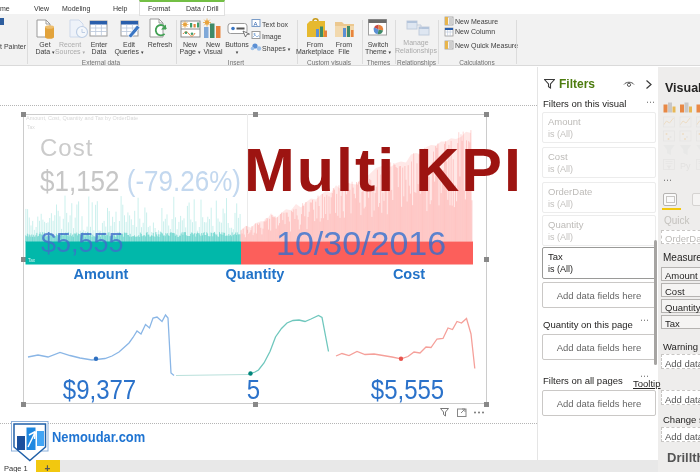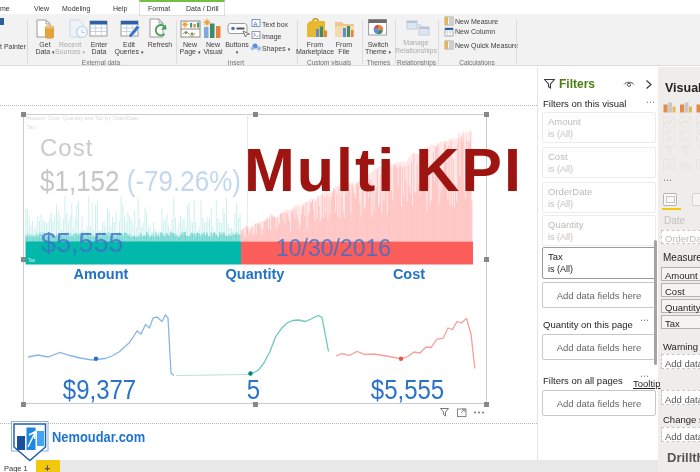--- a/index.html
+++ b/index.html
@@ -199,21 +199,21 @@
   <rect x="25.5" y="241.5" width="215.5" height="23" fill="#01b8aa"></rect>
   <text x="28" y="262" font-size="4.5" fill="#ffffff" fill-opacity="0.85" font-family="Liberation Sans">Tax</text>
   <polygon points="241,241.5 241,230.1 246,225.8 251,227.8 256,223.1 261,221.2 266,221.5 271,213.2 276,218.2 281,213.2 286,209.2 291,210.3 296,203.9 301,207.6 306,202.2 311,198.4 316,199.5 321,194.8 326,190.6 331,193.0 336,185.3 341,189.4 346,182.7 351,183.7 356,184.4 361,179.1 366,177.6 371,172.7 376,168.1 381,166.2 386,165.0 391,166.7 396,163.1 401,161.6 406,162.6 411,154.4 416,153.0 421,154.3 426,147.2 431,144.9 436,145.6 441,141.5 446,141.4 451,138.2 456,139.0 461,136.9 466,131.7 471,133.0 472,241.5" fill="#fd625e" fill-opacity="0.15"></polygon>
   <path d="M241.0 241.5V230.2M242.1 241.5V233.5M243.2 241.5V228.7M244.3 241.5V234.5M245.4 241.5V237.2M246.5 241.5V226.1M247.6 241.5V229.8M248.7 241.5V233.8M249.8 241.5V232.5M250.9 241.5V230.1M252.0 241.5V226.0M253.1 241.5V235.1M254.2 241.5V232.7M255.3 241.5V223.4M256.4 241.5V233.5M257.5 241.5V223.6M258.6 241.5V225.0M259.7 241.5V223.3M260.8 241.5V227.8M261.9 241.5V234.4M263.0 241.5V228.6M264.1 241.5V221.3M265.2 241.5V219.5M266.3 241.5V218.1M267.4 241.5V217.9M268.5 241.5V229.6M269.6 241.5V218.8M270.7 241.5V230.6M271.8 241.5V215.1M272.9 241.5V216.9M274.0 241.5V217.4M275.1 241.5V216.3M276.2 241.5V228.7M277.3 241.5V217.1M278.4 241.5V225.4M279.5 241.5V223.1M280.6 241.5V214.0M281.7 241.5V212.6M282.8 241.5V220.1M283.9 241.5V212.8M285.0 241.5V224.1M286.1 241.5V212.5M287.2 241.5V212.6M288.3 241.5V216.8M289.4 241.5V221.5M290.5 241.5V231.5M291.6 241.5V211.0M292.7 241.5V212.1M293.8 241.5V209.4M294.9 241.5V219.0M296.0 241.5V208.9M297.1 241.5V215.4M298.2 241.5V219.6M299.3 241.5V229.4M300.4 241.5V224.6M301.5 241.5V214.1M302.6 241.5V203.2M303.7 241.5V206.0M304.8 241.5V216.2M305.9 241.5V202.0M307.0 241.5V229.1M308.1 241.5V217.0M309.2 241.5V211.8M310.3 241.5V202.4M311.4 241.5V202.5M312.5 241.5V199.9M313.6 241.5V209.7M314.7 241.5V221.1M315.8 241.5V201.6M316.9 241.5V218.4M318.0 241.5V195.6M319.1 241.5V206.0M320.2 241.5V221.6M321.3 241.5V218.2M322.4 241.5V194.0M323.5 241.5V218.2M324.6 241.5V196.9M325.7 241.5V214.0M326.8 241.5V194.8M327.9 241.5V220.0M329.0 241.5V196.4M330.1 241.5V213.7M331.2 241.5V197.3M332.3 241.5V193.1M333.4 241.5V188.0M334.5 241.5V189.6M335.6 241.5V212.9M336.7 241.5V193.9M337.8 241.5V215.8M338.9 241.5V185.3M340.0 241.5V217.9M341.1 241.5V195.9M342.2 241.5V187.9M343.3 241.5V211.3M344.4 241.5V217.6M345.5 241.5V187.1M346.6 241.5V194.3M347.7 241.5V189.2M348.8 241.5V182.8M349.9 241.5V189.8M351.0 241.5V213.4M352.1 241.5V181.7M353.2 241.5V187.6M354.3 241.5V193.8M355.4 241.5V198.2M356.5 241.5V182.0M357.6 241.5V184.6M358.7 241.5V181.6M359.8 241.5V202.6M360.9 241.5V215.1M362.0 241.5V191.9M363.1 241.5V190.2M364.2 241.5V208.4M365.3 241.5V206.8M366.4 241.5V175.3M367.5 241.5V181.9M368.6 241.5V197.8M369.7 241.5V178.9M370.8 241.5V180.1M371.9 241.5V216.9M373.0 241.5V189.6M374.1 241.5V210.5M375.2 241.5V192.9M376.3 241.5V186.8M377.4 241.5V169.6M378.5 241.5V206.9M379.6 241.5V203.0M380.7 241.5V174.6M381.8 241.5V212.8M382.9 241.5V192.6M384.0 241.5V200.9M385.1 241.5V166.7M386.2 241.5V188.1M387.3 241.5V214.3M388.4 241.5V179.3M389.5 241.5V170.6M390.6 241.5V162.4M391.7 241.5V189.9M392.8 241.5V200.0M393.9 241.5V163.2M395.0 241.5V164.9M396.1 241.5V167.1M397.2 241.5V168.0M398.3 241.5V187.1M399.4 241.5V166.2M400.5 241.5V166.0M401.6 241.5V206.8M402.7 241.5V167.6M403.8 241.5V196.3M404.9 241.5V166.0M406.0 241.5V179.8M407.1 241.5V201.5M408.2 241.5V165.2M409.3 241.5V185.7M410.4 241.5V193.6M411.5 241.5V161.5M412.6 241.5V205.2M413.7 241.5V153.2M414.8 241.5V192.1M415.9 241.5V192.8M417.0 241.5V163.3M418.1 241.5V184.1M419.2 241.5V154.4M420.3 241.5V193.8M421.4 241.5V154.9M422.5 241.5V154.8M423.6 241.5V167.8M424.7 241.5V147.8M425.8 241.5V157.0M426.9 241.5V211.1M428.0 241.5V191.1M429.1 241.5V176.9M430.2 241.5V204.2M431.3 241.5V200.3M432.4 241.5V162.3M433.5 241.5V151.6M434.6 241.5V181.6M435.7 241.5V146.1M436.8 241.5V147.9M437.9 241.5V143.5M439.0 241.5V205.4M440.1 241.5V178.1M441.2 241.5V193.1M442.3 241.5V175.4M443.4 241.5V170.2M444.5 241.5V143.9M445.6 241.5V141.3M446.7 241.5V161.4M447.8 241.5V199.9M448.9 241.5V144.9M450.0 241.5V205.3M451.1 241.5V140.9M452.2 241.5V205.6M453.3 241.5V159.3M454.4 241.5V207.1M455.5 241.5V185.3M456.6 241.5V201.3M457.7 241.5V143.1M458.8 241.5V132.2M459.9 241.5V176.5M461.0 241.5V134.3M462.1 241.5V140.8M463.2 241.5V131.6M464.3 241.5V190.4M465.4 241.5V199.4M466.5 241.5V140.4M467.6 241.5V173.5M468.7 241.5V141.2M469.8 241.5V142.5M470.9 241.5V130.1M472.0 241.5V200.3" stroke="#fd625e" stroke-opacity="0.4" stroke-width="0.65" fill="none"></path>
   <rect x="241" y="241.5" width="232" height="23" fill="#fc5f5b"></rect>
 </svg>
 
 <div class="abs" style="left:211px;top:134.5px;font-size:61px;font-weight:bold;color:#9d1411;letter-spacing:2px;margin-left:33px;">Multi KPI</div>
 
 <div class="abs" style="left:41px;top:227.5px;font-size:27px;color:#3f6ecb;opacity:0.8;">$5,555</div>
-<div class="abs" style="left:276px;top:235px;font-size:23px;color:#2e6fd0;opacity:0.78;">10/30/2016</div>
+<div class="abs" style="left:276px;top:224px;font-size:34px;color:#2e6fd0;opacity:0.78;">10/30/2016</div>
 
 <div class="abs" style="left:24px;top:265.5px;width:154px;text-align:center;font-size:14.5px;font-weight:bold;color:#2273c8;">Amount</div>
 <div class="abs" style="left:178px;top:265.5px;width:154px;text-align:center;font-size:14.5px;font-weight:bold;color:#2273c8;">Quantity</div>
 <div class="abs" style="left:332px;top:265.5px;width:154px;text-align:center;font-size:14.5px;font-weight:bold;color:#2273c8;">Cost</div>
 
 <svg class="abs" style="left:0;top:0;" width="700" height="472" viewBox="0 0 700 472">
   <path d="M28 357 L38 355 L48 357 L60 352.5 L70 355.5 L80 358 L92 360 L105 358.5 L112 356 L119 352 L124 347.5 L129 343 L133 337.5 L137 331 L141 334 L145.5 324.5 L149.5 328 L153 318 L157 317 L162 321.5 L165.5 315 L168 318 L171 373 L174 375.5" fill="none" stroke="#8ab6e6" stroke-width="1.3"></path>
   <circle cx="96" cy="358.8" r="2.2" fill="#2e6fc0"></circle>
   <path d="M176 375.5 L248 374.5" fill="none" stroke="#b9e0db" stroke-width="1.2"></path>
   <path d="M248 374.5 L255 372 L258.5 370 L264 363 L270 351.5 L275.5 337 L281.5 328.5 L287 323 L293 320.5 L299 320 L305 321.5 L311 319 L318.5 315.5 L322 317.5 L328.5 351.5" fill="none" stroke="#6fc7bd" stroke-width="1.3"></path>
@@ -344,21 +344,21 @@
       <rect x="696.5" y="159.5" width="11" height="10" fill="none" stroke="#c8c6c4" stroke-width="0.8"></rect>
       <path d="M698.5 161.5h7M698.5 163.5h7" stroke="#c8c6c4" stroke-width="0.7"></path>
       <path d="M699.5 165.5h5l-2 2.5v2l-1-0.7v-1.3z" fill="#c8c6c4"></path>
     </g>
   </svg>
 <div class="abs" style="left:663px;top:175px;font-size:9px;color:#555;letter-spacing:1.5px;">⋯</div>
 <div class="abs" style="left:663px;top:193px;width:14px;height:13px;border:1px solid #b5b3b1;border-radius:2px;background:#fafafa;"></div>
 <div class="abs" style="left:665.5px;top:196px;width:9px;height:7px;border:1px solid #c8c6c4;"></div>
 <div class="abs" style="left:692px;top:193px;width:10px;height:13px;border:1px solid #d5d3d1;border-radius:2px;background:#f5f4f3;"></div>
 <div class="abs" style="left:662px;top:207.5px;width:19px;height:2.5px;background:#f2c80f;"></div>
-<div class="abs" style="left:664px;top:215px;font-size:10px;color:#c4c2be;">Date</div>
+<div class="abs" style="left:664px;top:215px;font-size:10px;color:#c4c2be;">Quick</div>
 <div class="abs" style="left:660.5px;top:230px;width:45px;height:14px;border:1px dashed #c8c6c4;background:#fff;"></div>
 <div class="abs" style="left:665px;top:233px;font-size:9.5px;color:#bdbbb8;white-space:nowrap;">OrderDate</div>
 <div class="abs" style="left:663px;top:252px;font-size:10px;color:#252423;">Measure</div>
 <div class="abs" style="left:660.5px;top:267px;width:45px;height:13.5px;border:1px solid #b5b3b1;background:#f5f4f3;"></div>
 <div class="abs" style="left:665px;top:269.5px;font-size:9.5px;color:#252423;white-space:nowrap;">Amount</div>
 <div class="abs" style="left:660.5px;top:283px;width:45px;height:13.5px;border:1px solid #b5b3b1;background:#f5f4f3;"></div>
 <div class="abs" style="left:665px;top:285.5px;font-size:9.5px;color:#252423;white-space:nowrap;">Cost</div>
 <div class="abs" style="left:660.5px;top:299px;width:45px;height:13.5px;border:1px solid #b5b3b1;background:#f5f4f3;"></div>
 <div class="abs" style="left:665px;top:301.5px;font-size:9.5px;color:#252423;white-space:nowrap;">Quantity</div>
 <div class="abs" style="left:660.5px;top:315px;width:45px;height:13.5px;border:1px solid #b5b3b1;background:#f5f4f3;"></div>

